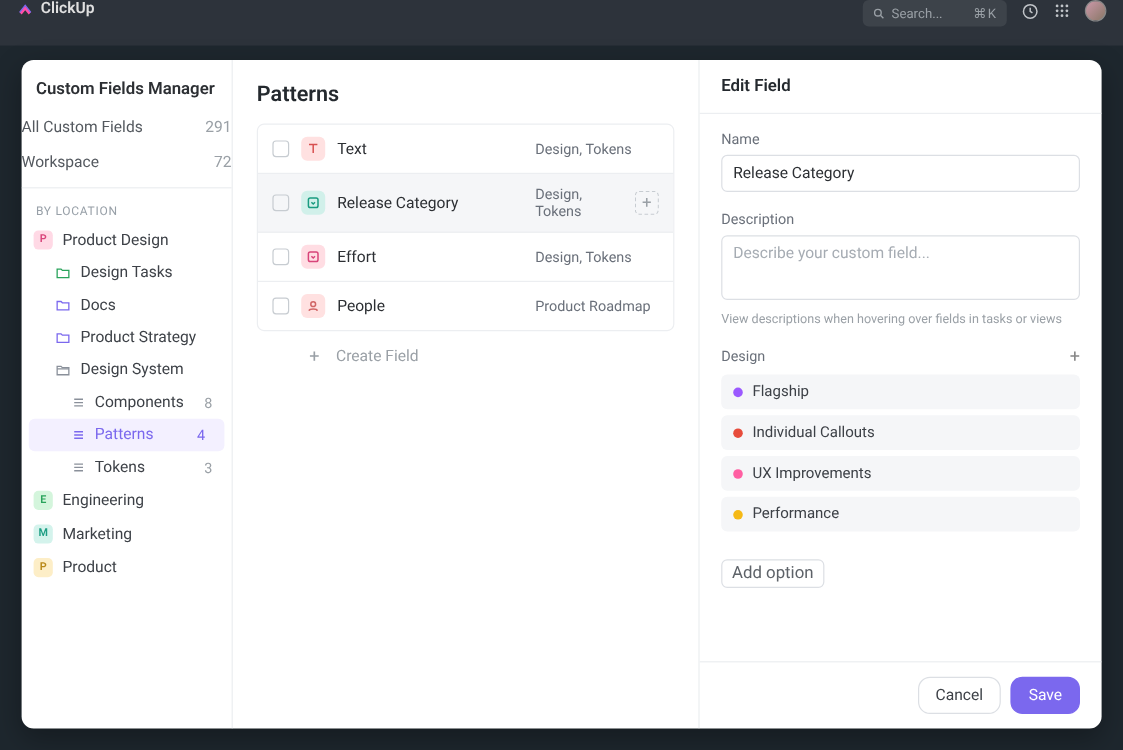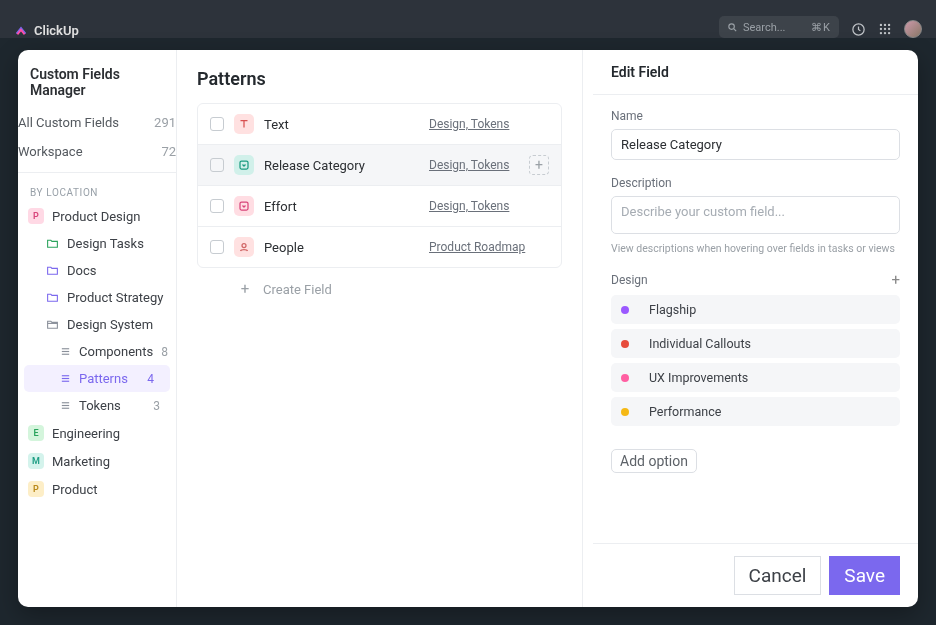--- a/index.html
+++ b/index.html
@@ -1,30 +1,30 @@
 <!DOCTYPE html>
 <html><head>
 <meta charset="utf-8">
 <style>
 * { box-sizing: border-box; margin: 0; padding: 0; }
 body { font-family: -apple-system, BlinkMacSystemFont, "Segoe UI", Roboto, sans-serif; font-size: 13px; color: #333; background: #1e272e; width: 936px; height: 625px; overflow: hidden; }
 
-.topbar { height: 38px; background: #2d333b; display: flex; align-items: flex-end; padding: 0 14px; color: #e0e0e0; }
+.topbar { height: 38px; background: #2d333b; display: flex; align-items: flex-start; padding: 0 14px; color: #e0e0e0; }
 .topbar .logo { display: flex; align-items: center; gap: 6px; font-weight: 600; font-size: 13px; }
 .topbar .logo .mark { width: 14px; height: 14px; }
 .topbar .spacer { flex: 1; }
 .sbox { background: rgba(255,255,255,0.08); border-radius: 5px; height: 22px; display: flex; align-items: center; padding: 0 8px; color: #9aa0a6; font-size: 11px; gap: 5px; min-width: 120px; }
 .sbox .cmd { margin-left: auto; letter-spacing: 1px; }
 .ticons { display: flex; align-items: center; gap: 12px; margin-left: 12px; }
 .clock, .grid9 { color: #c0c4c8; }
 .avatar { width: 18px; height: 18px; border-radius: 50%; background: linear-gradient(135deg,#c9a 0%,#876 100%); border: 1px solid #888; }
 
 .stage { position: absolute; top: 50px; left: 18px; right: 18px; bottom: 18px; background: #fff; border-radius: 10px; display: flex; overflow: hidden; box-shadow: 0 8px 24px rgba(0,0,0,0.3); }
 
-.sidebar { width: 159px; border-right: 1px solid #eceef1; display: flex; flex-direction: column; padding-top: 12px; }
+.sidebar { width: 176px; border-right: 1px solid #eceef1; display: flex; flex-direction: column; padding-top: 12px; }
 .sidebar h2 { font-size: 14px; font-weight: 600; color: #2c2f33; padding: 4px 12px 10px; }
 .sb-row { display: flex; align-items: center; justify-content: space-between; padding: 7px 0; color: #54595f; font-size: 13px; cursor: pointer; }
 .sb-row .count { color: #9aa0a6; font-size: 13px; text-align: right; }
 .sb-sep { height: 1px; background: #eceef1; margin: 6px 0; }
 .sb-caption { font-size: 10px; letter-spacing: 0.6px; color: #98a0a8; padding: 8px 12px 4px; }
 .sb-loc { display: flex; align-items: center; gap: 8px; padding: 6px 10px; font-size: 13px; color: #3d4147; cursor: pointer; }
 .sb-loc.indent1 { padding-left: 28px; }
 .sb-loc.indent2 { padding-left: 42px; }
 .sb-loc .cnt { margin-left: auto; color: #9aa0a6; font-size: 12px; padding-right: 6px; }
 .sb-loc.active { background: #f3f0ff; color: #7b68ee; border-radius: 5px; margin: 0 6px; padding-left: 36px; }
@@ -41,42 +41,42 @@
 .frow { display: flex; align-items: center; padding: 10px 12px; border-bottom: 1px solid #eceef1; font-size: 13px; gap: 10px; }
 .frow:last-child { border-bottom: none; }
 .frow.sel { background: #f5f6f8; }
 .chk { width: 14px; height: 14px; border: 1.5px solid #c7ccd1; border-radius: 3px; flex-shrink: 0; cursor: pointer; }
 .ficon { width: 20px; height: 20px; border-radius: 5px; display: flex; align-items: center; justify-content: center; flex-shrink: 0; }
 .fi-text { background: #ffe1e1; color: #d85050; }
 .fi-drop { background: #d1f0ea; color: #1a9b80; }
 .fi-eff { background: #ffdde3; color: #d8447a; }
 .fi-peo { background: #ffe1e1; color: #d16666; }
 .fname { flex: 0 0 155px; color: #2c2f33; }
-.floc { flex: 1; color: #6a707a; font-size: 12px; text-decoration: underline; }
+.floc { flex: 1; color: #6a707a; font-size: 12px; }
 .add-chip { width: 20px; height: 20px; border: 1px dashed #c7ccd1; border-radius: 4px; display: flex; align-items: center; justify-content: center; color: #9aa0a6; font-size: 14px; }
 .create-row { display: flex; align-items: center; gap: 10px; padding: 12px 12px 12px 40px; color: #9aa0a6; font-size: 13px; cursor: pointer; }
 .create-row .plus { width: 16px; text-align: center; font-size: 15px; }
 
-.edit { width: 336px; border-left: 1px solid #eceef1; display: flex; flex-direction: column; padding-left: 10px; }
+.edit { width: 336px; border-left: 1px solid #eceef1; display: flex; flex-direction: column; }
 .edit-head { padding: 14px 18px; font-size: 14px; font-weight: 600; color: #24292e; border-bottom: 1px solid #eceef1; }
 .edit-body { padding: 14px 18px 0; flex: 1; overflow: auto; }
 .lbl { font-size: 12px; color: #6a707a; margin-bottom: 6px; display: block; }
 .inp { width: 100%; border: 1px solid #dcdfe4; border-radius: 5px; padding: 7px 9px; font-size: 13px; color: #2c2f33; font-family: inherit; }
 .inp::placeholder { color: #a6acb3; }
-textarea.inp { height: 38px; resize: none; }
+textarea.inp { height: 54px; resize: none; }
 .helper { font-size: 10.5px; color: #9aa0a6; margin-top: 5px; }
 .type-sel { display: flex; align-items: center; gap: 8px; border: 1px solid #dcdfe4; border-radius: 5px; padding: 7px 9px; font-size: 13px; cursor: pointer; }
 .type-sel .chev { margin-left: auto; color: #9aa0a6; }
 .opt-head { display: flex; align-items: center; justify-content: space-between; margin: 16px 0 6px; font-size: 12px; color: #6a707a; }
 .opt-head .plus { cursor: pointer; color: #888; font-size: 15px; }
-.opt { display: flex; align-items: center; gap: 20px; background: #f5f6f8; border-radius: 5px; padding: 7px 10px; margin-bottom: 5px; font-size: 12.5px; color: #3d4147; }
+.opt { display: flex; align-items: center; gap: 8px; background: #f5f6f8; border-radius: 5px; padding: 7px 10px; margin-bottom: 5px; font-size: 12.5px; color: #3d4147; }
 .dot { width: 8px; height: 8px; border-radius: 50%; }
 .add-opt { display: inline-block; border: 1px solid #dcdfe4; border-radius: 5px; padding: 3px 8px; font-size: 14px; color: #5d6268; cursor: pointer; margin-top: 18px; }
 .edit-foot { padding: 12px 18px; border-top: 1px solid #eceef1; display: flex; justify-content: flex-end; gap: 8px; }
-.btn { border-radius: 0; padding: 7px 14px; font-size: 19px; font-family: inherit; cursor: pointer; border: 1px solid #dcdfe4; background: #fff; color: #3d4147; }
+.btn { border-radius: 10px; padding: 7px 14px; font-size: 13px; font-family: inherit; cursor: pointer; border: 1px solid #dcdfe4; background: #fff; color: #3d4147; }
 .btn.primary { background: #7b68ee; color: #fff; border-color: #7b68ee; }
 
 svg { display: block; }
 .sect { margin-bottom: 16px; }
 </style>
 </head>
 <body>
 
 <div class="topbar">
   <div class="logo">

